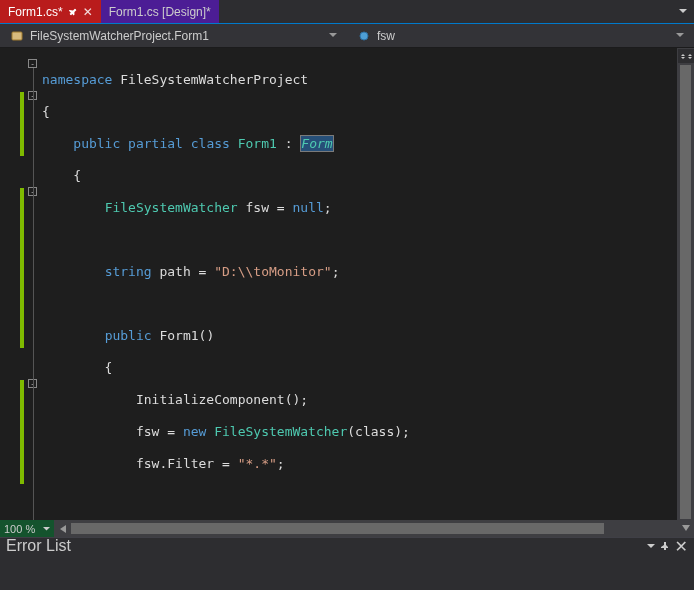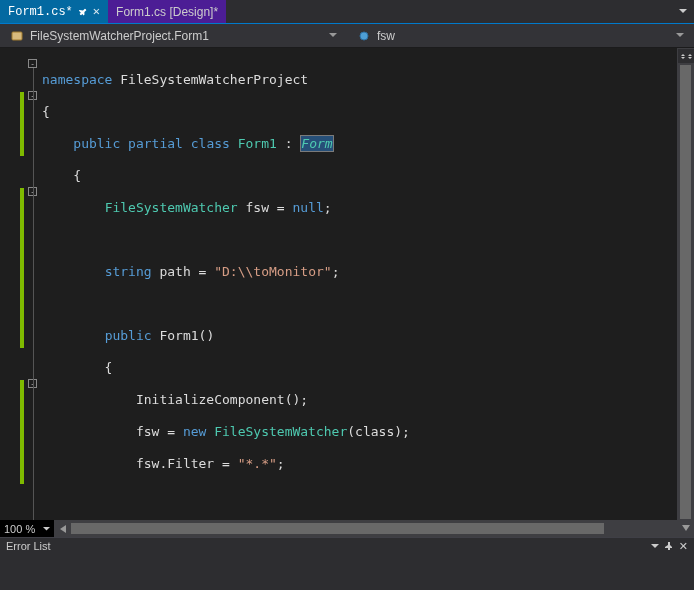--- a/index.html
+++ b/index.html
@@ -13,21 +13,21 @@
   .tab-row {
     height: 24px; background: #2d2d30;
     display: flex; align-items: stretch;
     border-bottom: 1px solid #007acc;
   }
   .tab {
     display: flex; align-items: center; gap: 6px;
     padding: 0 8px; background: #4c1d95; font-size: 12px;
     cursor: pointer;
   }
-  .tab.active { background: #0369a1; color: #fff; font-family: Liberation Mono, monospace; }
+  .tab.active { background: #b91c1c; color: #fff; }
   .tab .pin { font-size: 10px; transform: rotate(45deg); }
   .tab .close { font-size: 12px; opacity: 0.85; }
   .tab-row .spacer { flex: 1; }
   .tab-row .dd { width: 22px; display:flex; align-items:center; justify-content:center; }
 
   .nav-row {
     height: 24px; background: #333337;
     display: flex; align-items: center;
     border-bottom: 1px solid #1b1b1c;
   }
@@ -68,35 +68,35 @@
   .wordbox { border:1px solid #7a7a7a; background:#264f78; padding:0 0px;font-style:italic; }
 
   .scroll-row {
     position:absolute; bottom:17px; left:0; right:0;
     height: 17px; display:flex; align-items:center;
     background:#3e3e42;
   }
   .zoom {
     width:54px; height:17px; display:flex; align-items:center;
     justify-content:space-between; padding:0 4px; font-size:11px;
-    background:#000000;
+    background:#14532d;
   }
   .hscroll {
     flex:1; height:17px; background:#3e3e42; position:relative;
     display:flex; align-items:center;
   }
   .hscroll .arrow { width:17px; height:17px; display:flex; align-items:center; justify-content:center; color:#999; }
   .hscroll .track { flex:1; height:17px; background:#3e3e42; position:relative; }
   .hscroll .thumb { position:absolute; left:0; top:3px; height:11px; width:88%; background:#686868; }
 
   .bottom-panel-header {
     position:absolute; bottom:0; left:0; right:0;
     height:17px; background:#2d2d30;
     display:flex; align-items:center; padding:0 6px;
-    border-top:1px solid #3f3f46; font-size:11px;
+    border-top:1px solid #3f3f46; font-size:16px;
     justify-content: space-between;
   }
   .bp-right { display:flex; gap:6px; align-items:center; }
   .vscroll { position:absolute; right:0; top:48px; width:17px; height:488px; background:#3e3e42; }
   .vscroll .varrow { height:17px; display:flex; align-items:center; justify-content:center; color:#999; }
   .vscroll .vtrack { height:calc(100% - 34px); position:relative; }
   .vscroll .vthumb { position:absolute; top:0; left:3px; width:11px; height:100%; background:#686868; }
   .splitter-btn { position:absolute; right:0px; top:49px; width:16px; height:14px; display:flex; align-items:center; justify-content:center; background:#2d2d30; z-index:5; }
 
   svg { display:block; }

